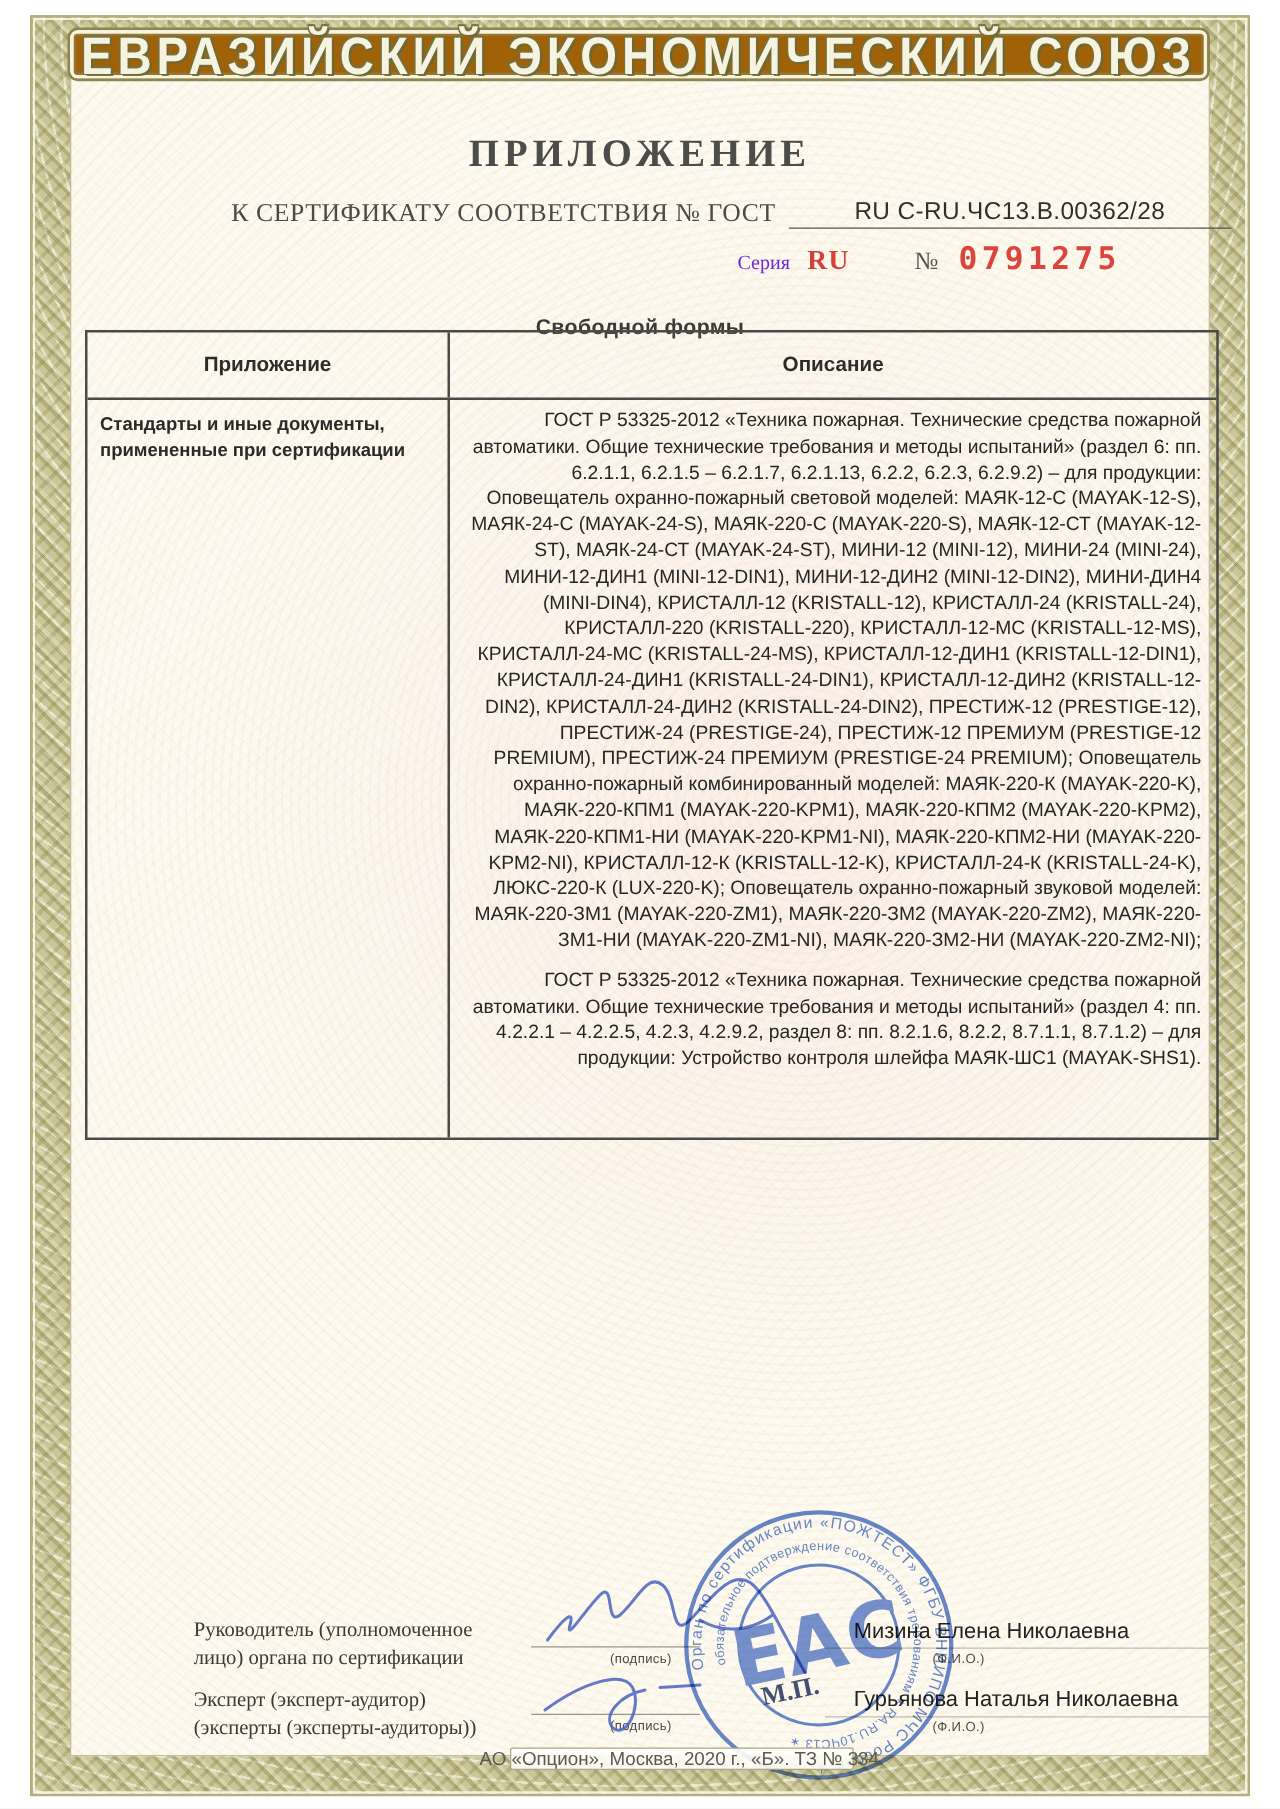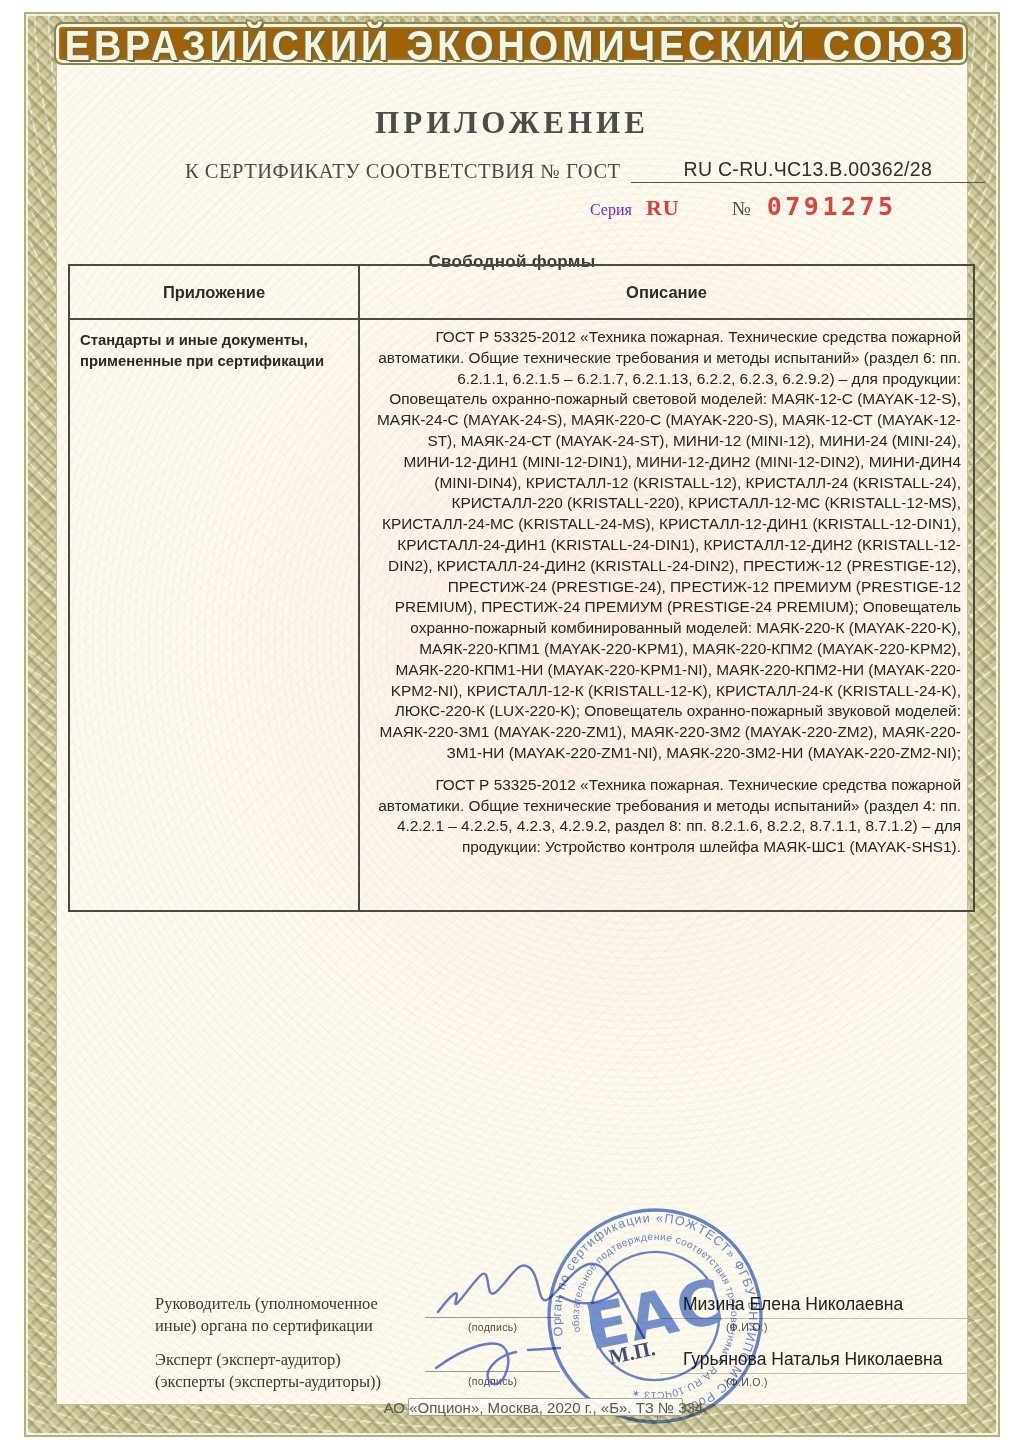--- a/index.html
+++ b/index.html
@@ -108,21 +108,21 @@
   
   .sig-label {
     position:absolute; left:155px; width:310px;
     font-family:"Liberation Serif", serif; font-size:16.5px; color:#393935;
     line-height:1.35; white-space:pre-line;
   }
   .sig-line {
     position:absolute; height:0; border-bottom:1px solid #9a968c;
   }
   .sig-caption {
-    position:absolute; font-size:10.5px; color:#4c4b46; letter-spacing:.3px;
+    position:absolute; font-size:10.5px; color:#4c4b46; letter-spacing:.3px;margin-left:20px;
   }
   .sig-name {
     position:absolute; font-size:17.5px; color:#222220; white-space:nowrap;
   }
   .name-line { position:absolute; height:0; border-bottom:1px solid #c0bcae; }
   
   .stamp {
     position:absolute; left:537px; top:1198px; width:236px; height:236px;
     transform:rotate(-12deg);
     mix-blend-mode:multiply; opacity:.92;
@@ -177,21 +177,21 @@
         <div class="row-label">Стандарты и иные документы, примененные при сертификации</div>
       </div>
       <div class="t-col-right">
         <div class="para">ГОСТ Р 53325-2012 «Техника пожарная. Технические средства пожарной автоматики. Общие технические требования и методы испытаний» (раздел 6: пп. 6.2.1.1, 6.2.1.5 – 6.2.1.7, 6.2.1.13, 6.2.2, 6.2.3, 6.2.9.2) – для продукции: Оповещатель охранно-пожарный световой моделей: МАЯК-12-С (MAYAK-12-S), МАЯК-24-С (MAYAK-24-S), МАЯК-220-С (MAYAK-220-S), МАЯК-12-СТ (MAYAK-12-ST), МАЯК-24-СТ (MAYAK-24-ST), МИНИ-12 (MINI-12), МИНИ-24 (MINI-24), МИНИ-12-ДИН1 (MINI-12-DIN1), МИНИ-12-ДИН2 (MINI-12-DIN2), МИНИ-ДИН4 (MINI-DIN4), КРИСТАЛЛ-12 (KRISTALL-12), КРИСТАЛЛ-24 (KRISTALL-24), КРИСТАЛЛ-220 (KRISTALL-220), КРИСТАЛЛ-12-МС (KRISTALL-12-MS), КРИСТАЛЛ-24-МС (KRISTALL-24-MS), КРИСТАЛЛ-12-ДИН1 (KRISTALL-12-DIN1), КРИСТАЛЛ-24-ДИН1 (KRISTALL-24-DIN1), КРИСТАЛЛ-12-ДИН2 (KRISTALL-12-DIN2), КРИСТАЛЛ-24-ДИН2 (KRISTALL-24-DIN2), ПРЕСТИЖ-12 (PRESTIGE-12), ПРЕСТИЖ-24 (PRESTIGE-24), ПРЕСТИЖ-12 ПРЕМИУМ (PRESTIGE-12 PREMIUM), ПРЕСТИЖ-24 ПРЕМИУМ (PRESTIGE-24 PREMIUM); Оповещатель охранно-пожарный комбинированный моделей: МАЯК-220-К (MAYAK-220-K), МАЯК-220-КПМ1 (MAYAK-220-KPM1), МАЯК-220-КПМ2 (MAYAK-220-KPM2), МАЯК-220-КПМ1-НИ (MAYAK-220-KPM1-NI), МАЯК-220-КПМ2-НИ (MAYAK-220-KPM2-NI), КРИСТАЛЛ-12-К (KRISTALL-12-K), КРИСТАЛЛ-24-К (KRISTALL-24-K), ЛЮКС-220-К (LUX-220-K); Оповещатель охранно-пожарный звуковой моделей: МАЯК-220-ЗМ1 (MAYAK-220-ZM1), МАЯК-220-ЗМ2 (MAYAK-220-ZM2), МАЯК-220-ЗМ1-НИ (MAYAK-220-ZM1-NI), МАЯК-220-ЗМ2-НИ (MAYAK-220-ZM2-NI);</div>
         <div class="para">ГОСТ Р 53325-2012 «Техника пожарная. Технические средства пожарной автоматики. Общие технические требования и методы испытаний» (раздел 4: пп. 4.2.2.1 – 4.2.2.5, 4.2.3, 4.2.9.2, раздел 8: пп. 8.2.1.6, 8.2.2, 8.7.1.1, 8.7.1.2) – для продукции: Устройство контроля шлейфа МАЯК-ШС1 (MAYAK-SHS1).</div>
       </div>
     </div>
   </div>
 
   <div class="sig-label" style="top:1293px;">Руководитель (уполномоченное
-иные) органа по сертификации</div>
+лицо) органа по сертификации</div>
   <div class="sig-line" style="left:425px; top:1317px; width:135px;"></div>
   <div class="sig-caption" style="left:468px; top:1321px;">(подпись)</div>
   <div class="name-line" style="left:660px; top:1318px; width:325px;"></div>
   <div class="sig-name" style="left:683px; top:1294px;">Мизина Елена Николаевна</div>
   <div class="sig-caption" style="left:726px; top:1321px;">(Ф.И.О.)</div>
 
   <div class="sig-label" style="top:1349px;">Эксперт (эксперт-аудитор)
 (эксперты (эксперты-аудиторы))</div>
   <div class="sig-line" style="left:425px; top:1371px; width:135px;"></div>
   <div class="sig-caption" style="left:468px; top:1375px;">(подпись)</div>

